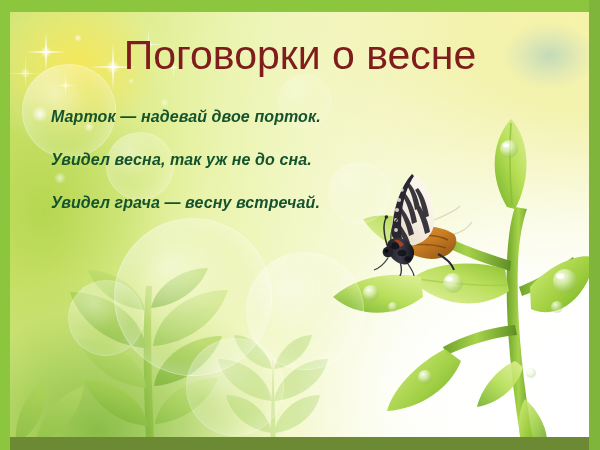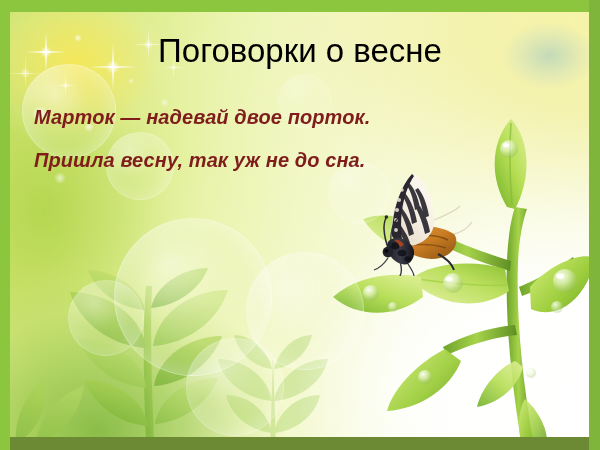--- a/index.html
+++ b/index.html
@@ -180,43 +180,44 @@
     width: 108px; height: 110px;
     z-index: 25;
   }
 
   
   .title {
     position: absolute;
     left: 0; top: 32px;
     width: 600px;
     text-align: center;
-    font-size: 33px;
+    font-size: 41px;
     font-weight: 400;
-    color: #000000;
+    color: #7f1d1d;
     letter-spacing: 0px;
     z-index: 30;
     white-space: nowrap;
   }
   .proverbs {
     position: absolute;
     left: 34px;
     top: 106px;
     width: 540px;
     z-index: 30;
   }
   .proverb {
-    font-size: 20px;
+    font-size: 16px;
     font-weight: bold;
     font-style: italic;
-    color: #7f1d1d;
+    color: #14532d;
     height: 43px;
     line-height: 22px;
     white-space: nowrap;
     letter-spacing: .1px;
+    margin-left: 17px;
   }
 </style>
 </head>
 <body>
 
 <div class="slide">
 
   <div class="canvas">
 
     <div class="bg-base"></div>
@@ -423,20 +424,21 @@
     <path d="M20 92 C16 98 12 102 6 104" stroke="#3b3b46" stroke-width="1.3" fill="none"></path>
 
     <path d="M66 54 C76 50 86 46 92 40" stroke="#d8cdb6" stroke-width="1.2" fill="none" opacity=".8"></path>
     <path d="M86 68 C94 66 100 62 104 56" stroke="#c9bfa8" stroke-width="1.1" fill="none" opacity=".7"></path>
   </svg>
 
   <div class="title">Поговорки о весне</div>
 
   <div class="proverbs">
     <div class="proverb">Марток — надевай двое порток.</div>
-    <div class="proverb">Пришла весну, так уж не до сна.</div>
+    <div class="proverb">Увидел весна, так уж не до сна.</div>
+    <div class="proverb">Увидел грача — весну встречай.</div>
   </div>
 
   <div class="border-top"></div>
   <div class="border-bottom"></div>
   <div class="border-left"></div>
   <div class="border-right"></div>
 </div>
 
 </body></html>

